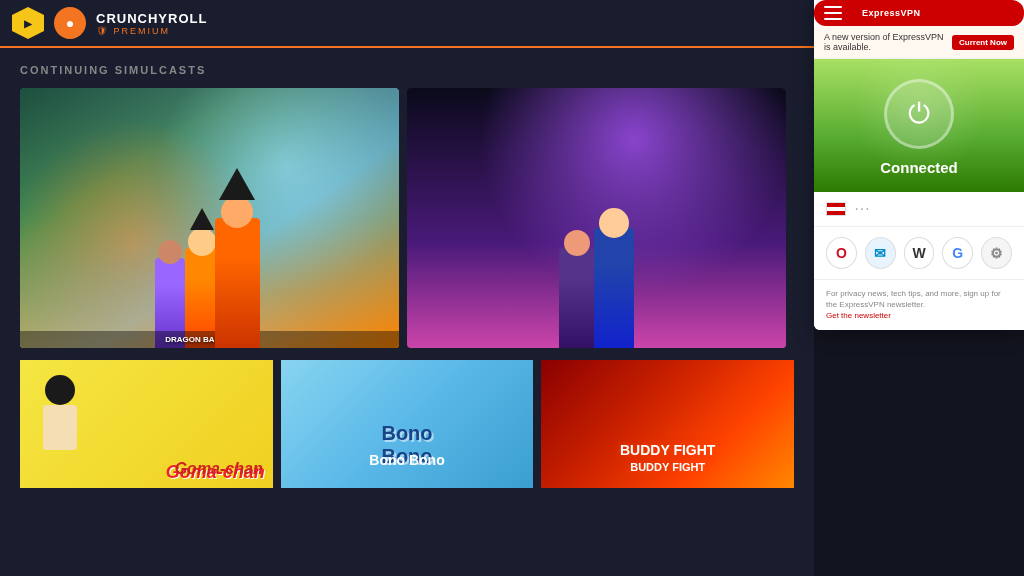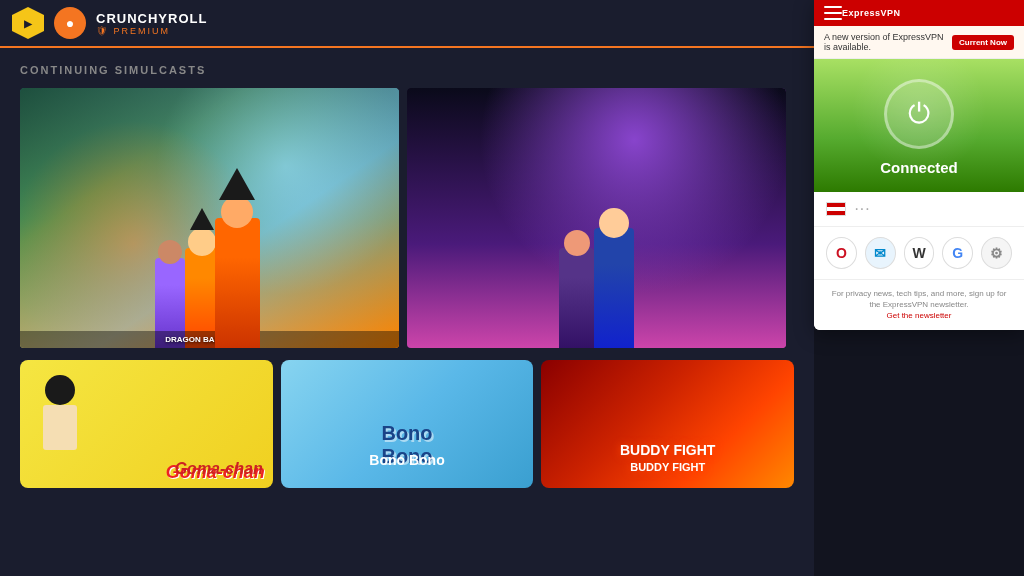--- a/index.html
+++ b/index.html
@@ -149,21 +149,21 @@
 
     
     .bottom-row {
       display: flex;
       padding: 12px 20px 0;
       gap: 8px;
       height: 140px;
     }
     .thumb-card {
       flex: 1;
-      border-radius: 8px;
+      border-radius: 0;
       overflow: hidden;
       cursor: pointer;
     }
     .goma-thumb {
       background: linear-gradient(135deg, #f5e642 0%, #f0d020 100%);
       width: 100%;
       height: 100%;
       position: relative;
     }
     .goma-thumb::after {
@@ -282,21 +282,22 @@
       border-radius: 0 0 0 6px;
       box-shadow: 0 4px 20px rgba(0,0,0,0.4);
       z-index: 100;
       overflow: hidden;
     }
     .vpn-header {
       background: #cc0000;
       display: flex;
       align-items: center;
       padding: 6px 10px;
-      gap: 0;
+      gap: 20px;
+      border-radius: 12px;
     }
     .vpn-logo {
       color: white;
       font-size: 9px;
       font-weight: bold;
       letter-spacing: 0.5px;
     }
     .vpn-menu-btn {
       width: 18px;
       height: 14px;
@@ -439,21 +440,21 @@
     }
     .shortcut-btn.opera { color: #cc1122; }
     .shortcut-btn.email { color: #0088cc; background: #e8f4fd; }
     .shortcut-btn.wiki { color: #333; }
     .shortcut-btn.google { color: #4285f4; }
     .shortcut-btn.settings { color: #888; background: #f5f5f5; }
     .vpn-newsletter {
       padding: 8px 12px;
       font-size: 8px;
       color: #888;
-      text-align: center;
+      text-align: left;
       line-height: 1.4;
     }
     .vpn-newsletter a {
       color: #cc0000;
       text-decoration: none;
     }
 
     
     .dragonball-overlay {
       position: absolute;

